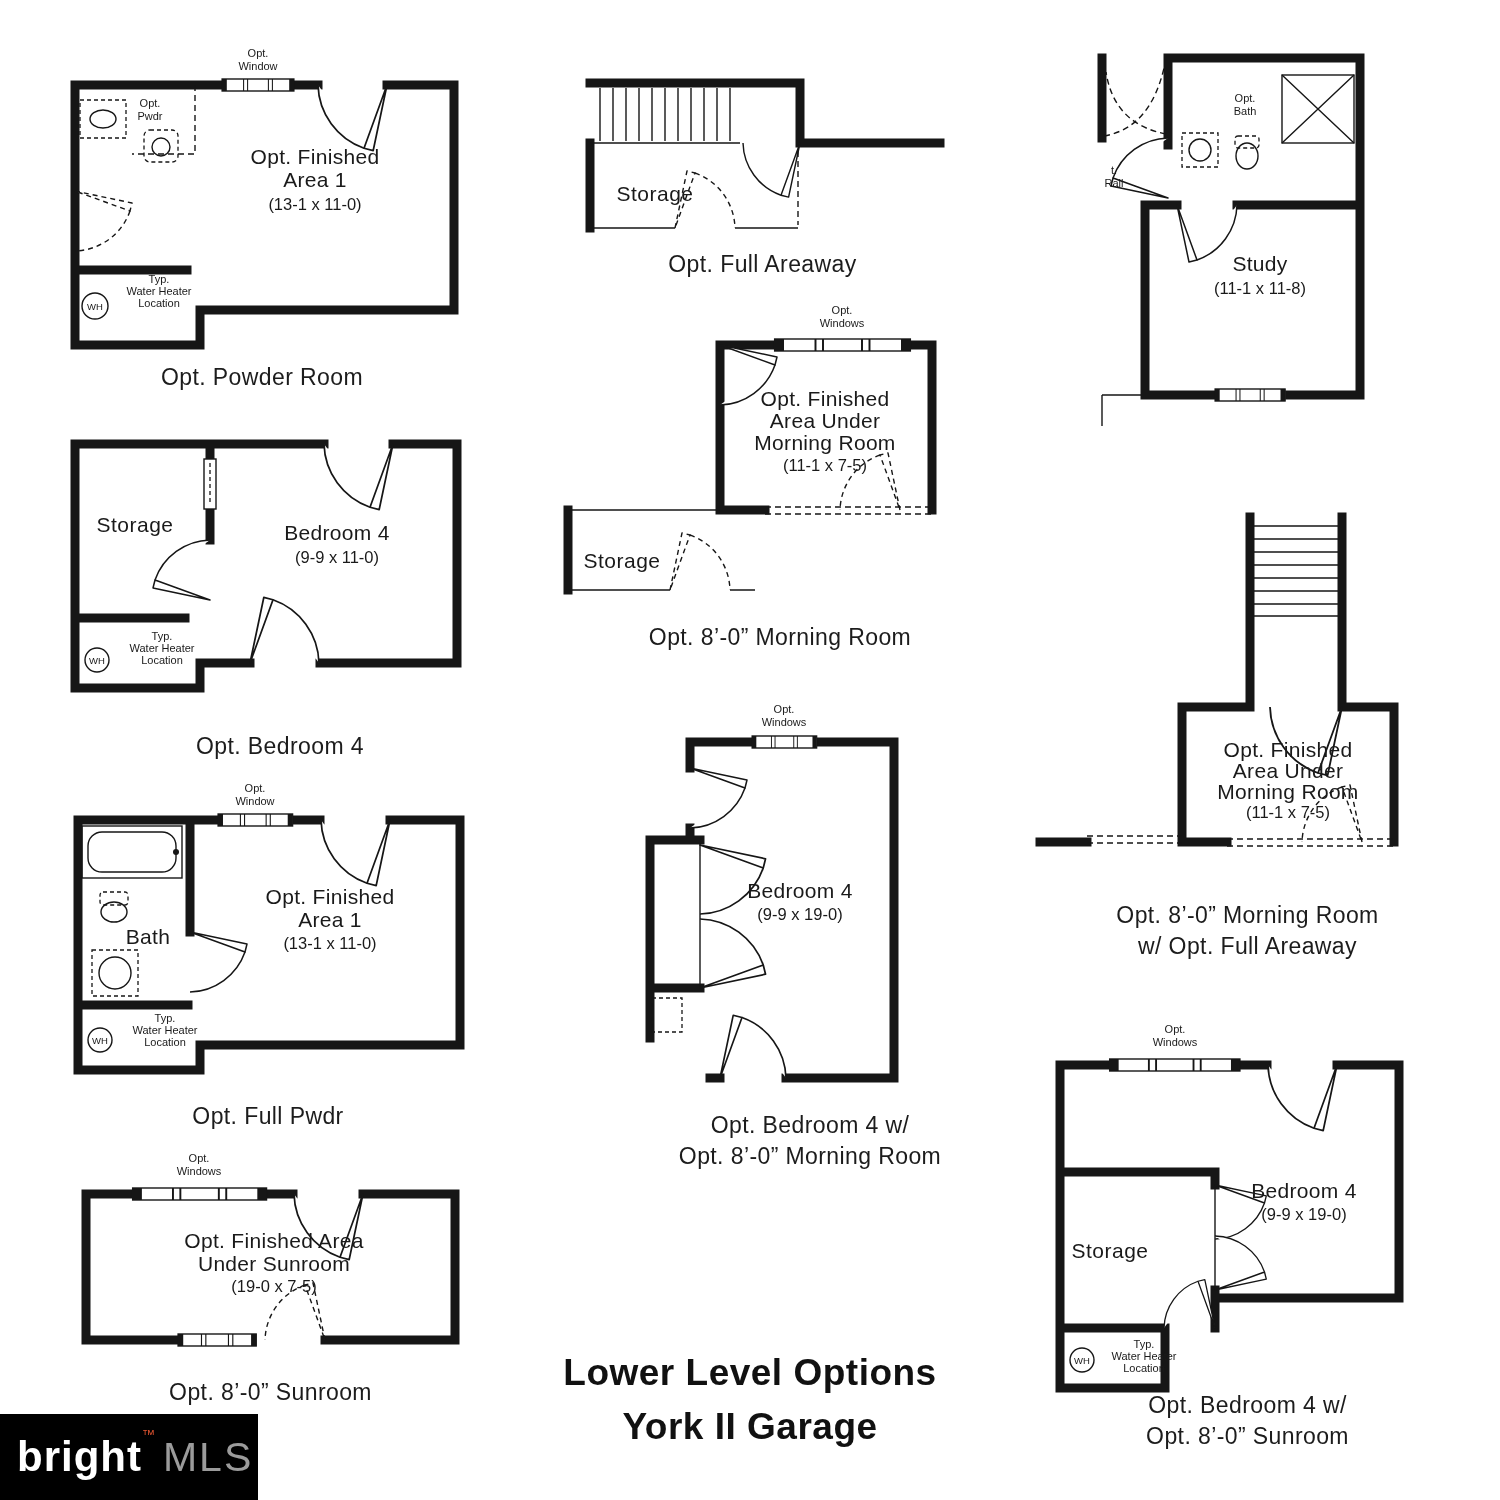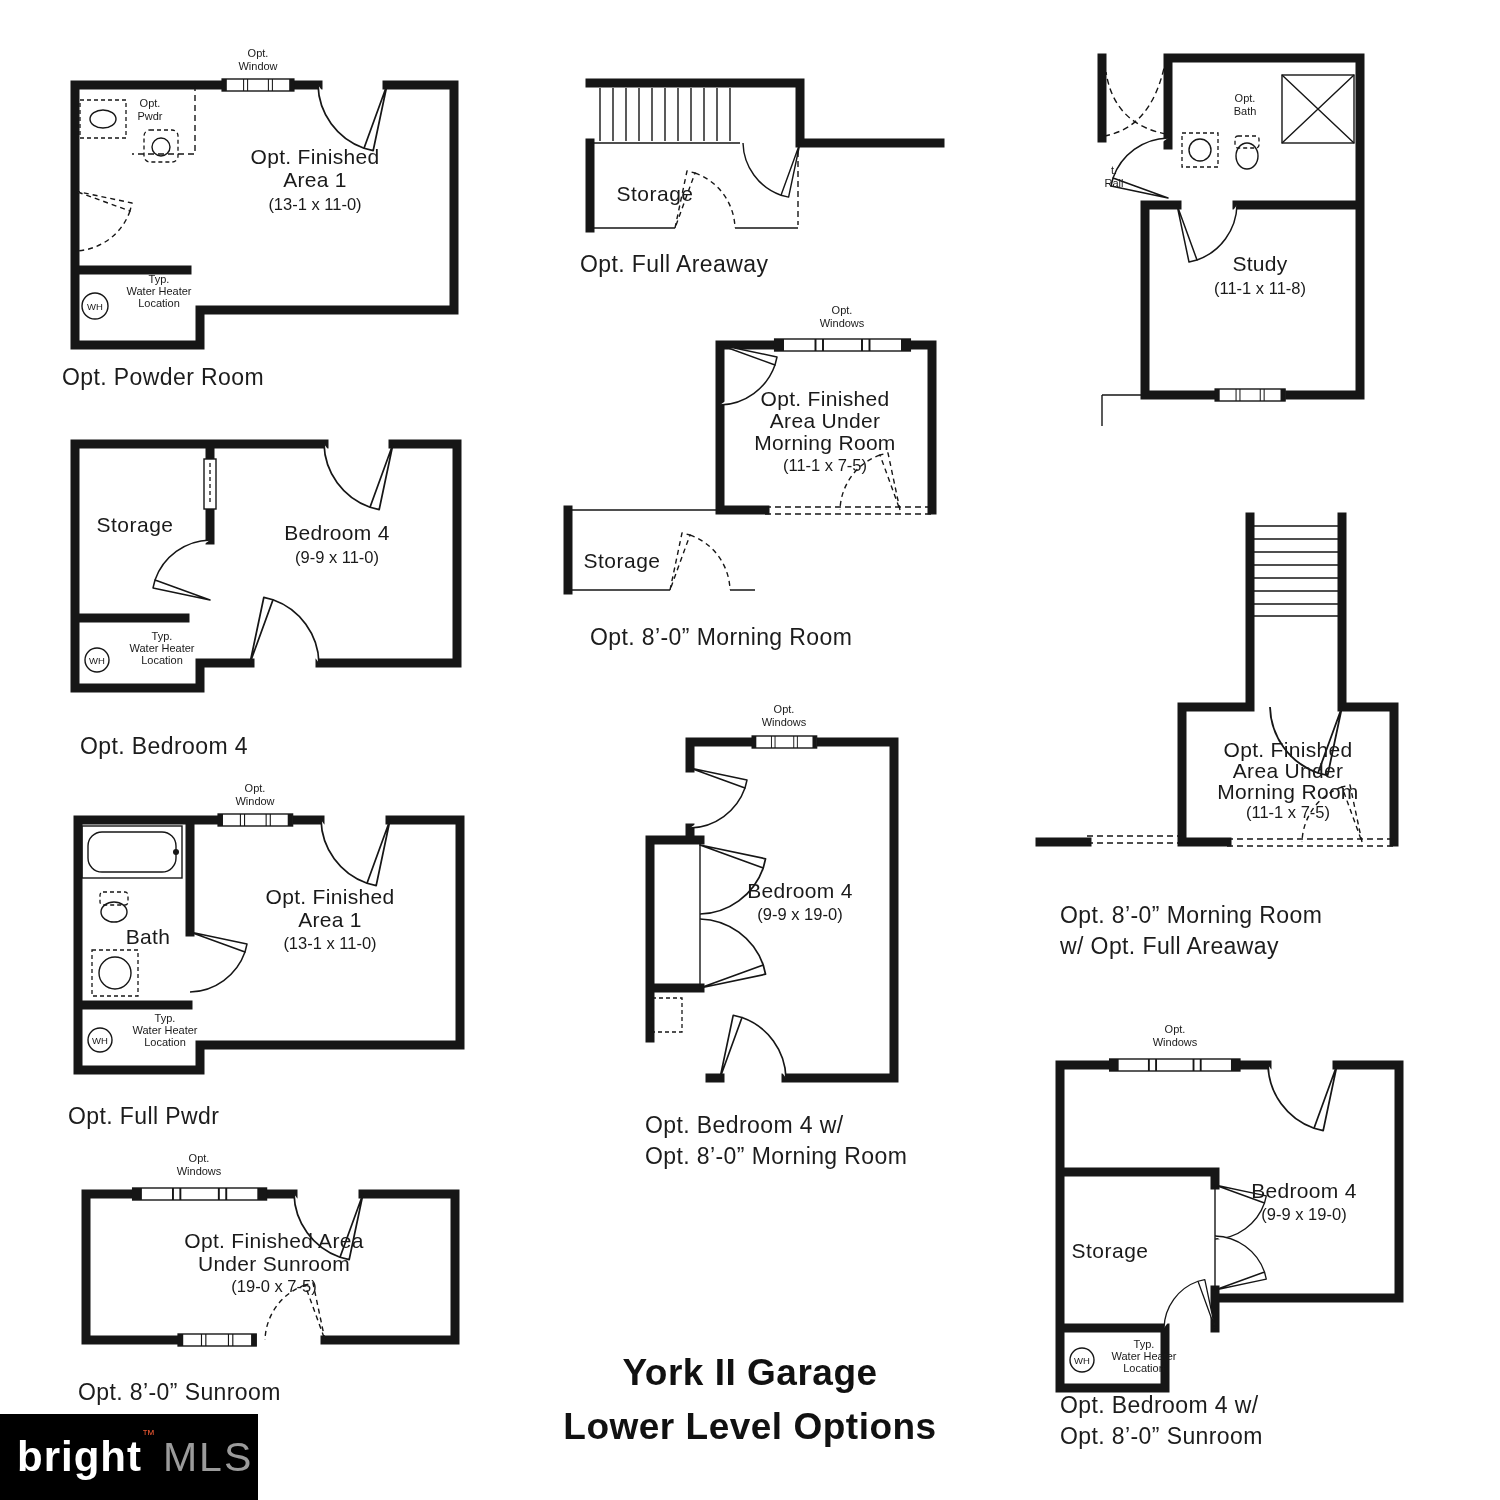--- a/index.html
+++ b/index.html
@@ -9,21 +9,21 @@
   .wall { stroke:#161616; stroke-width:9; fill:none; stroke-linecap:square; }
   .thin { stroke:#161616; stroke-width:1.4; fill:none; }
   .dash { stroke:#161616; stroke-width:1.4; fill:none; stroke-dasharray:6 4; }
   .dashf { stroke:#161616; stroke-width:1.3; fill:none; stroke-dasharray:4 3; }
   svg text { font-family:"Liberation Sans", sans-serif; fill:#1a1a1a; }
   .t-room { font-size:21px; text-anchor:middle; letter-spacing:.3px; }
   .t-dim { font-size:16.5px; text-anchor:middle; }
   .t-tiny { font-size:11px; text-anchor:middle; }
   .t-wh { font-size:9.5px; text-anchor:middle; }
   .t-storage { font-size:21px; text-anchor:middle; letter-spacing:.5px; }
-  .caption { position:absolute; font-size:23px; color:#1c1c1c; letter-spacing:.4px; line-height:31px; }
+  .caption { position:absolute; text-align:center; font-size:23px; color:#1c1c1c; letter-spacing:.4px; line-height:31px; }
   .title { position:absolute; text-align:center; font-size:37px; font-weight:bold; color:#111; line-height:54px; letter-spacing:.5px; }
   .logo { position:absolute; left:0; top:1414px; width:258px; height:86px; background:#000; display:flex; align-items:center; padding-left:17px; }
   .logo-bright { color:#fff; font-size:42px; font-weight:bold; letter-spacing:1px; }
   .logo-tm { color:#e0532f; font-size:13px; align-self:flex-start; margin-top:13px; }
   .logo-mls { color:#9b9b9b; font-size:41px; margin-left:8px; letter-spacing:2px; }
 </style>
 </head>
 <body>
 
 <div id="sheet">
@@ -331,22 +331,22 @@
       <text class="t-tiny" x="92" y="340">Water Heater</text>
       <text class="t-tiny" x="92" y="352">Location</text>
     </g>
   </svg>
   <div class="caption" style="left:1060px;top:1390px;width:375px">
     <div>Opt. Bedroom 4 w/</div>
     <div>Opt. 8’-0” Sunroom</div>
   </div>
 
   <div class="title" style="left:520px;top:1346px;width:460px">
+    <div>Lower Level Options</div>
     <div>York II Garage</div>
-    <div>Lower Level Options</div>
   </div>
 
   <div class="logo">
     <span class="logo-bright">bright</span>
     <span class="logo-tm">™</span>
     <span class="logo-mls">MLS</span>
   </div>
 
 </div>
 

